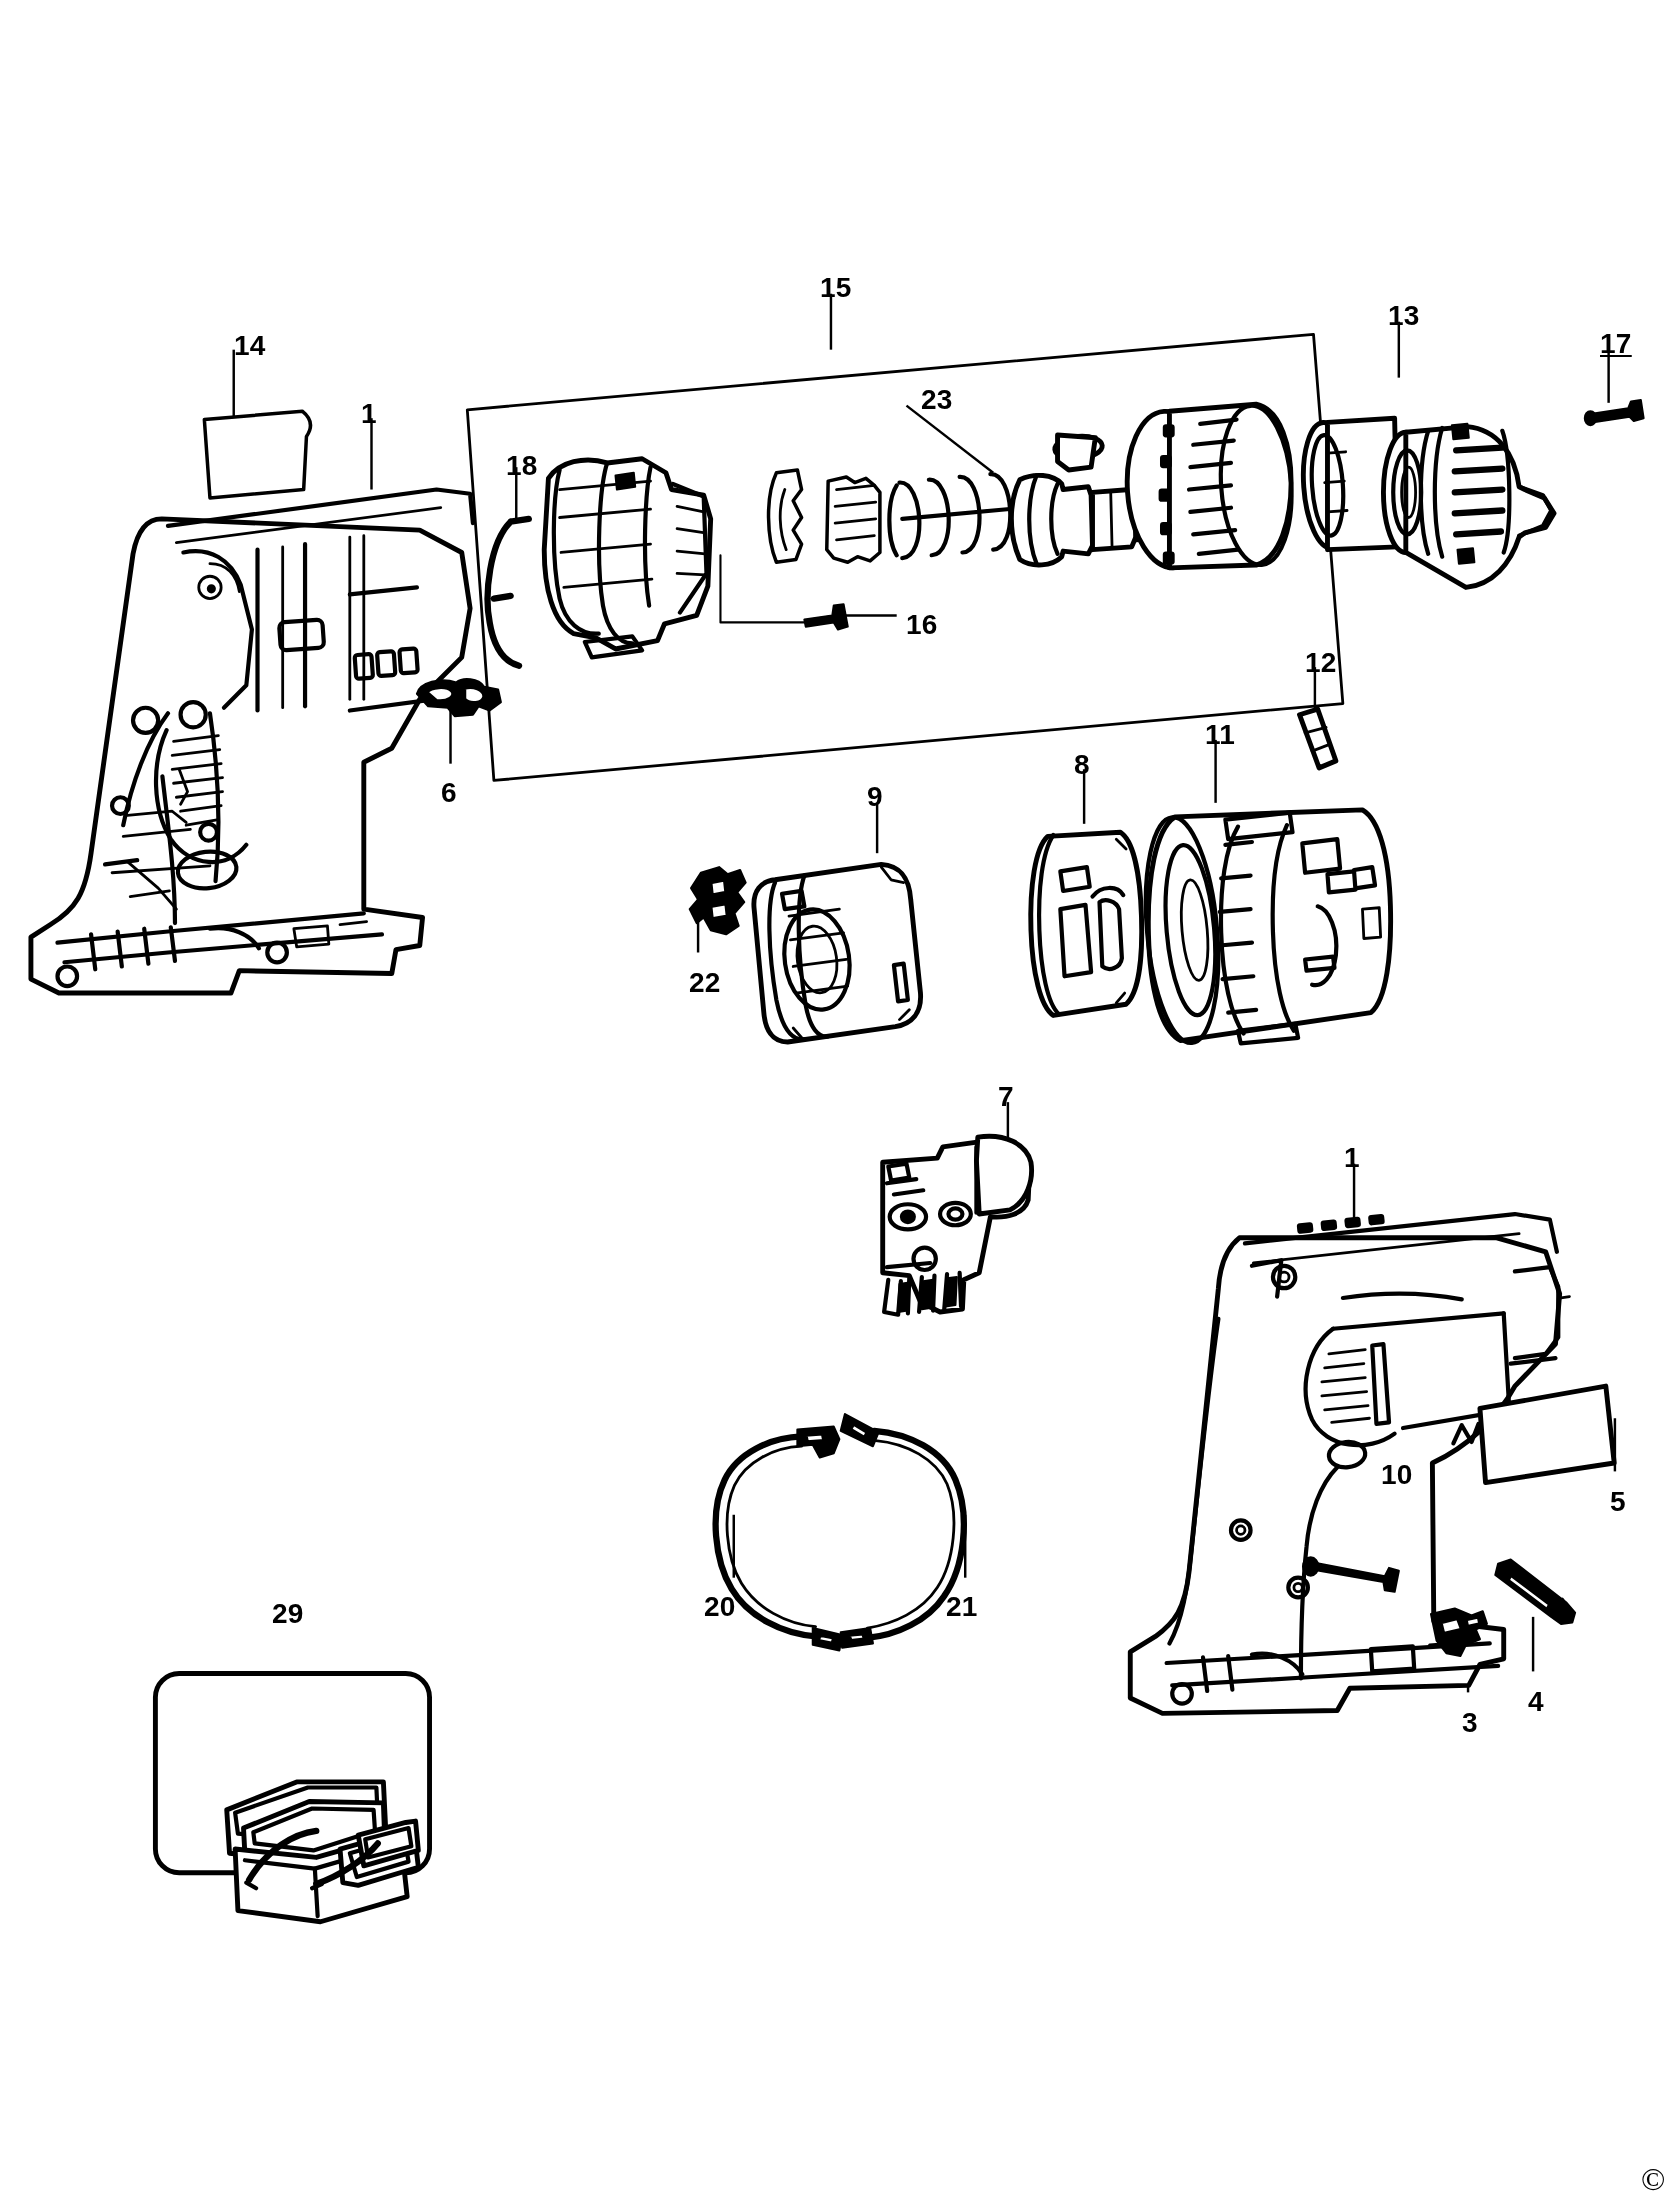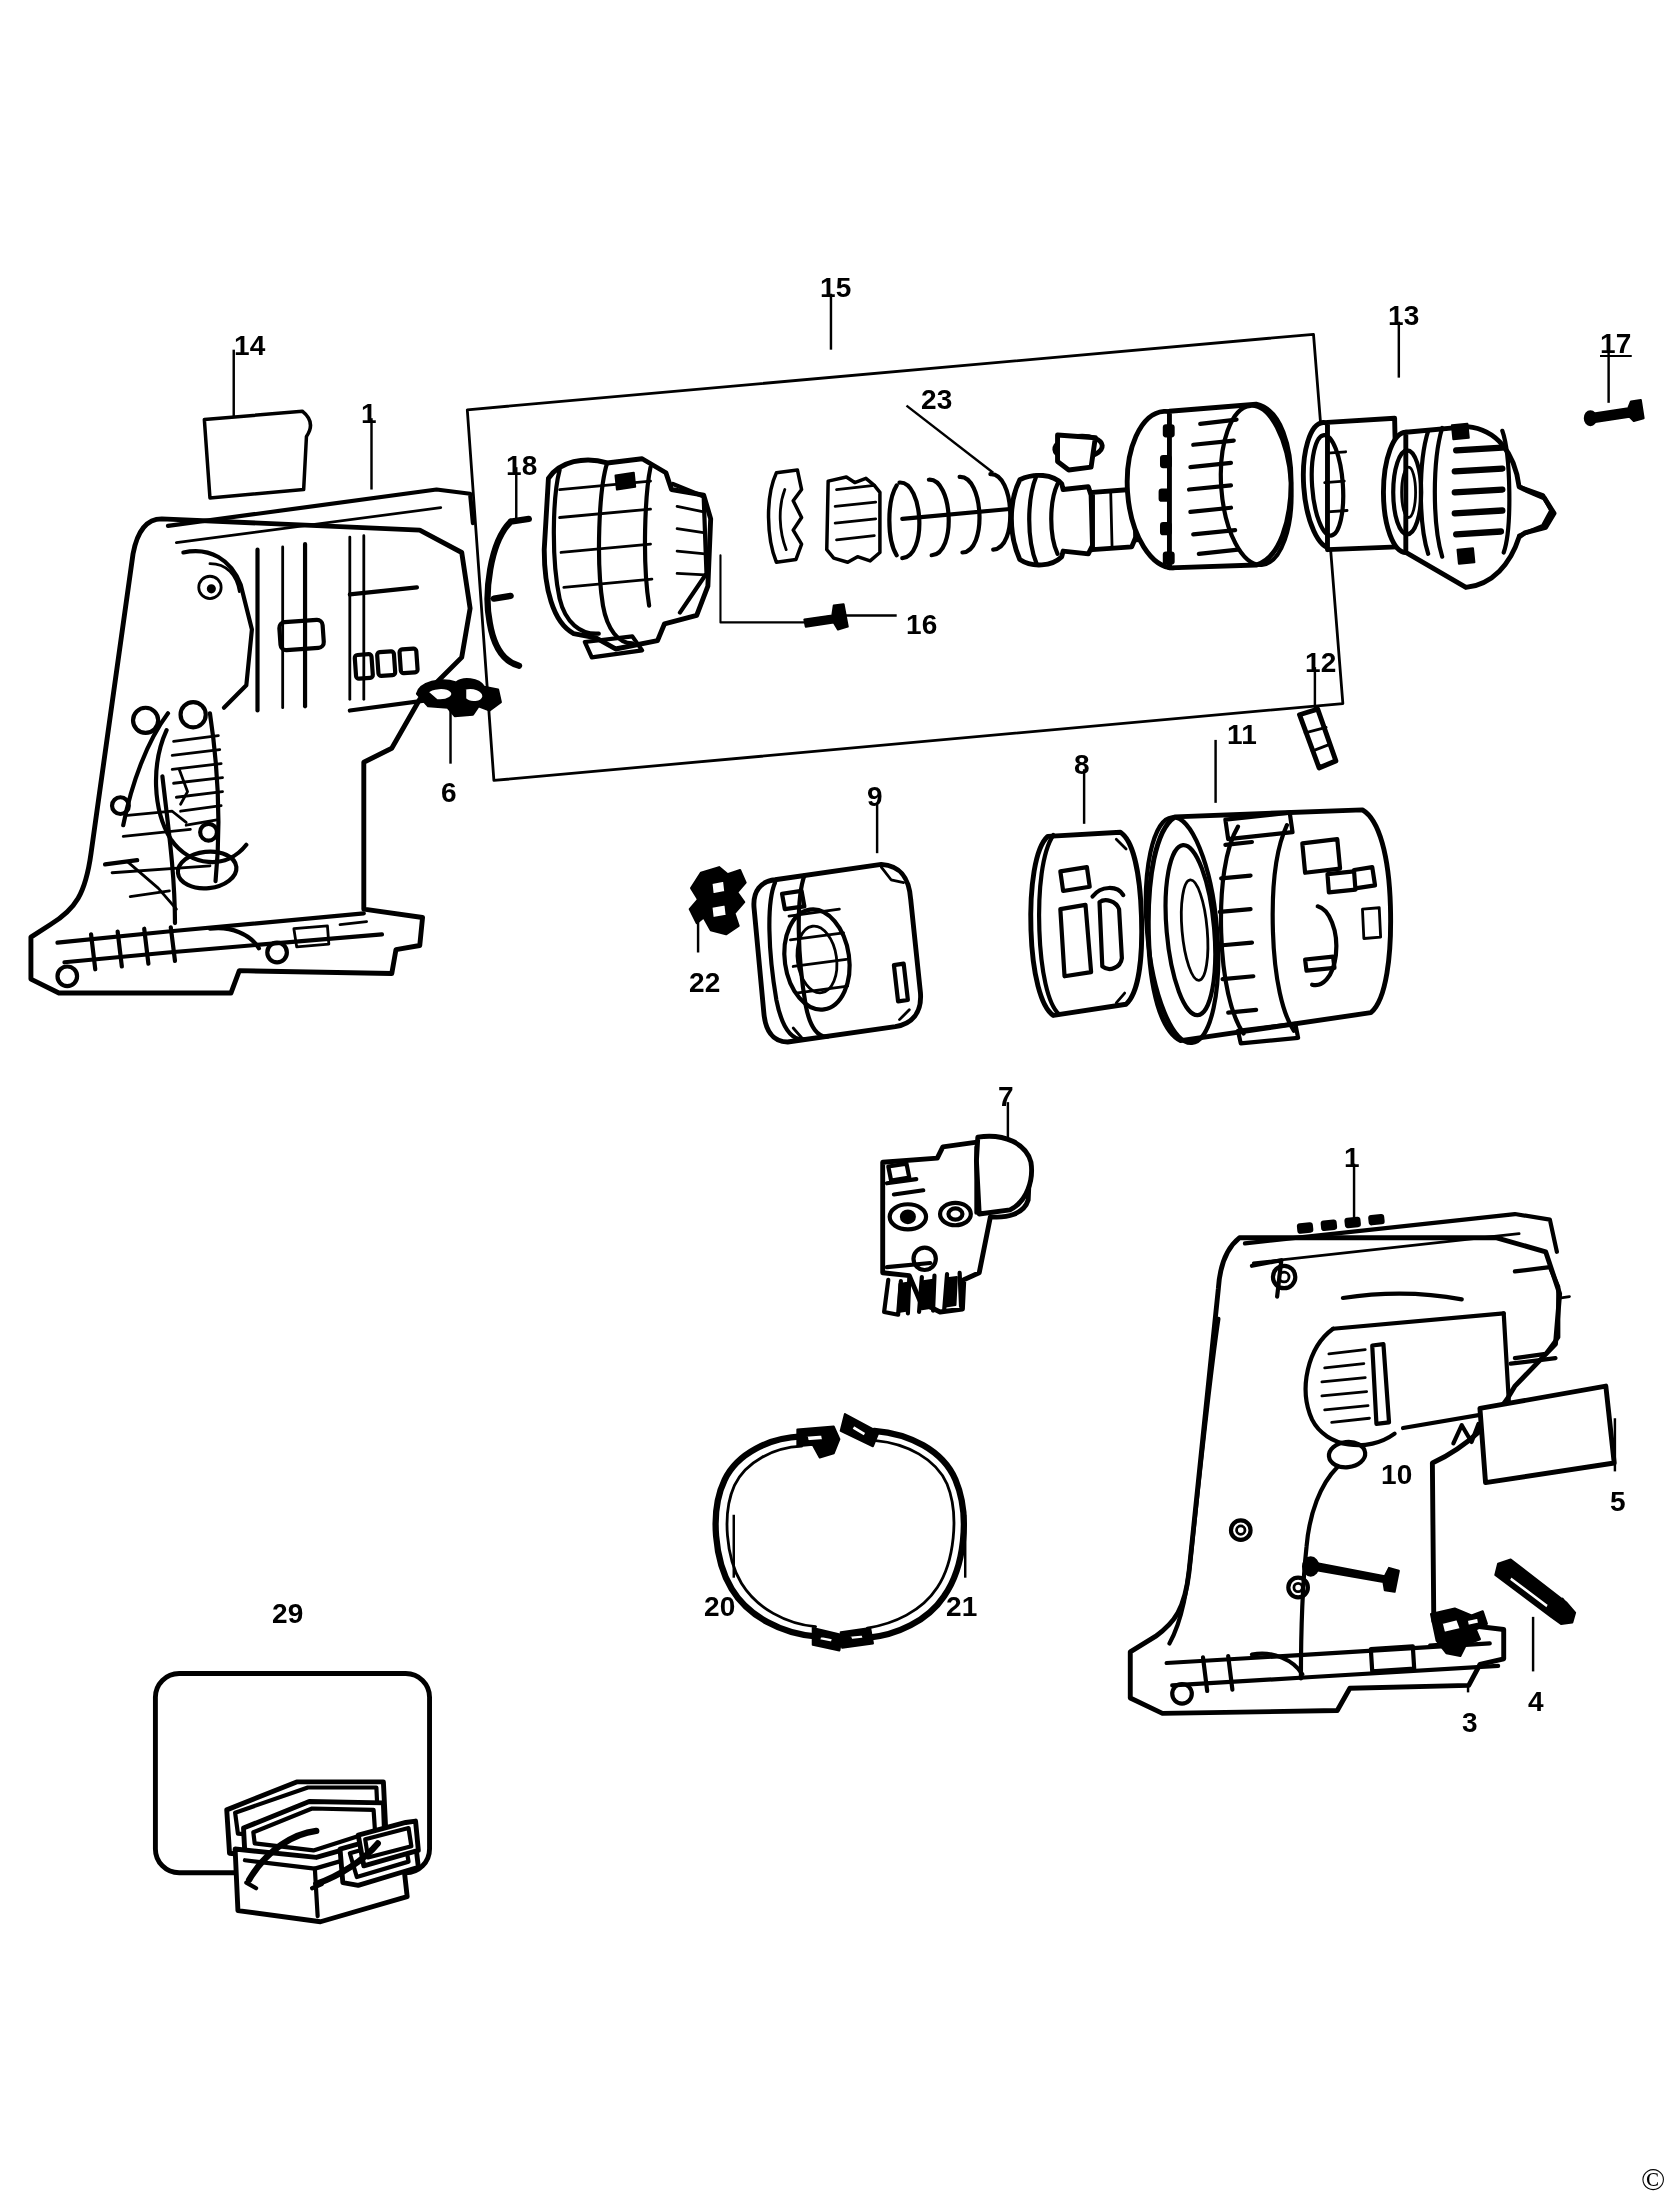--- a/index.html
+++ b/index.html
@@ -563,21 +563,21 @@
   <span class="callout-num" style="left:218px;top:332px;margin-left:16px;">14</span>
   <span class="callout-num" style="left:361px;top:400px;">1</span>
   <span class="callout-num" style="left:820px;top:274px;">15</span>
   <span class="callout-num" style="left:901px;top:386px;margin-left:20px;">23</span>
   <span class="callout-num" style="left:1388px;top:302px;">13</span>
   <span class="callout-num" style="left:1600px;top:330px;text-decoration:underline;">17</span>
   <span class="callout-num" style="left:506px;top:452px;">18</span>
   <span class="callout-num" style="left:906px;top:611px;">16</span>
   <span class="callout-num" style="left:441px;top:779px;">6</span>
   <span class="callout-num" style="left:1305px;top:649px;">12</span>
-  <span class="callout-num" style="left:1205px;top:721px;margin-left:22px;">11</span>
+  <span class="callout-num" style="left:1205px;top:721px;">11</span>
   <span class="callout-num" style="left:1074px;top:751px;">8</span>
   <span class="callout-num" style="left:867px;top:783px;">9</span>
   <span class="callout-num" style="left:689px;top:969px;text-align:right;">22</span>
   <span class="callout-num" style="left:998px;top:1083px;">7</span>
   <span class="callout-num" style="left:1344px;top:1144px;">1</span>
   <span class="callout-num" style="left:1381px;top:1461px;">10</span>
   <span class="callout-num" style="left:1610px;top:1488px;">5</span>
   <span class="callout-num" style="left:704px;top:1593px;">20</span>
   <span class="callout-num" style="left:946px;top:1593px;">21</span>
   <span class="callout-num" style="left:1462px;top:1709px;">3</span>

